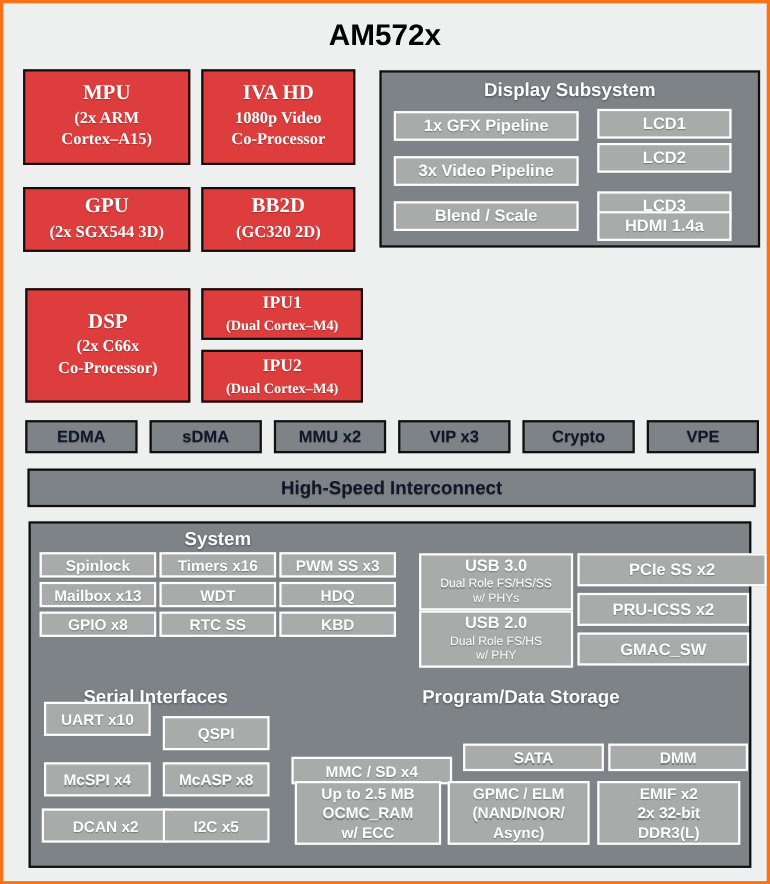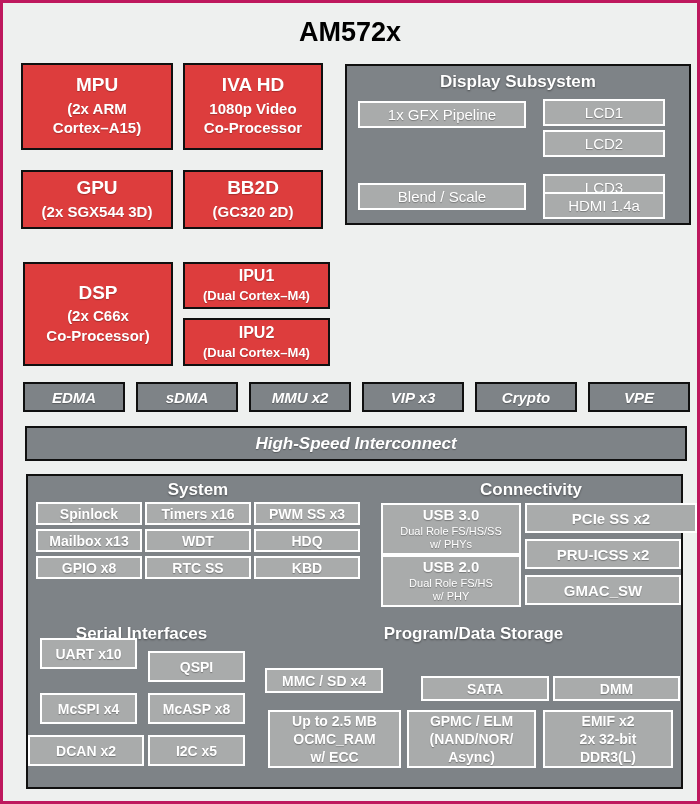--- a/index.html
+++ b/index.html
@@ -8,64 +8,64 @@
     --chip-gray:#a9abab;
     --background:#eef0ef;
     --border-black:#101010;
   }
   *{box-sizing:border-box;margin:0;padding:0;}
   html,body{width:700px;height:804px;}
   body{font-family:"Liberation Sans","DejaVu Sans",sans-serif;}
   .page{
     position:relative;width:700px;height:804px;
     background:var(--background);
-    border:3px solid #be185d;
+    border:3px solid #f97316;
     overflow:hidden;
   }
   .diagram-title{
     position:absolute;top:14px;left:0;width:100%;
     text-align:center;font-size:27px;font-weight:bold;color:#000;
   }
   .red-block{
     position:absolute;background:var(--red);
     border:2px solid var(--border-black);
     color:#fff;display:flex;flex-direction:column;
     align-items:center;justify-content:center;text-align:center;gap:3px;
     text-shadow:0 1px 1px rgba(0,0,0,0.25);
+    font-family:Liberation Serif, serif;
   }
   .red-title{font-weight:bold;font-size:19px;line-height:1.1;}
   .red-sub{font-weight:bold;font-size:15px;line-height:1.3;white-space:pre-line;}
   .red-block.small .red-title{font-size:16px;}
   .red-block.small .red-sub{font-size:13px;line-height:1.2;}
   .panel{
     position:absolute;background:var(--panel-gray);
     border:2px solid var(--border-black);
   }
   .heading{
     position:absolute;text-align:center;color:#fff;font-weight:bold;
     font-size:17px;text-shadow:0 1px 2px rgba(0,0,0,0.45);
   }
   .chip{
     position:absolute;background:var(--chip-gray);
     border:2px solid #fff;color:#fff;
     display:flex;align-items:center;justify-content:center;text-align:center;
     font-weight:bold;font-size:14px;
     text-shadow:0 1px 1px rgba(0,0,0,0.3);
   }
-  .chip.dss{font-weight:400;font-size:15px;text-align:center;}
+  .chip.dss{font-weight:700;font-size:15px;text-align:center;}
   .chip.multiline{flex-direction:column;line-height:1.3;white-space:pre-line;}
   .chip.conn{font-size:15px;}
   .usb-title{font-size:15px;font-weight:bold;line-height:1.25;}
   .usb-sub{font-size:11px;font-weight:normal;line-height:1.25;white-space:pre-line;}
   .bar-block{
     position:absolute;background:var(--panel-gray);
-    border:2px solid var(--border-black);color:#ffffff;font-weight:bold;
+    border:2px solid var(--border-black);color:#0f172a;font-weight:bold;
     display:flex;align-items:center;justify-content:center;
     text-shadow:0 1px 1px rgba(0,0,0,0.3);
-    font-style:italic;
   }
   .dma{font-size:15px;}
   .interconnect{font-size:17px;}
 </style>
 </head>
 <body>
 
 <div class="page">
 
   <div class="diagram-title">AM572x</div>
@@ -98,20 +98,21 @@
     <div class="red-sub">(Dual Cortex–M4)</div>
   </div>
   <div class="red-block small" style="left:180px;top:315px;width:147px;height:48px">
     <div class="red-title">IPU2</div>
     <div class="red-sub">(Dual Cortex–M4)</div>
   </div>
 
   <div class="panel" style="left:342px;top:61px;width:346px;height:161px">
     <div class="heading" style="left:0;top:6px;width:100%">Display Subsystem</div>
     <div class="chip dss" style="left:11px;top:35px;width:168px;height:27px">1x GFX Pipeline</div>
+    <div class="chip dss" style="left:11px;top:76px;width:168px;height:27px">3x Video Pipeline</div>
     <div class="chip dss" style="left:11px;top:117px;width:168px;height:27px">Blend / Scale</div>
     <div class="chip dss" style="left:196px;top:33px;width:122px;height:27px">LCD1</div>
     <div class="chip dss" style="left:196px;top:64px;width:122px;height:27px">LCD2</div>
     <div class="chip dss" style="left:196px;top:108px;width:122px;height:27px">LCD3</div>
     <div class="chip dss" style="left:196px;top:126px;width:122px;height:27px">HDMI 1.4a</div>
   </div>
 
   <div class="bar-block dma" style="left:20px;top:379px;width:102px;height:30px">EDMA</div>
   <div class="bar-block dma" style="left:133px;top:379px;width:102px;height:30px">sDMA</div>
   <div class="bar-block dma" style="left:246px;top:379px;width:102px;height:30px">MMU x2</div>
@@ -127,45 +128,44 @@
     <div class="chip" style="left:8px;top:26px;width:106px;height:23px">Spinlock</div>
     <div class="chip" style="left:117px;top:26px;width:106px;height:23px">Timers x16</div>
     <div class="chip" style="left:226px;top:26px;width:106px;height:23px">PWM SS x3</div>
     <div class="chip" style="left:8px;top:53px;width:106px;height:23px">Mailbox x13</div>
     <div class="chip" style="left:117px;top:53px;width:106px;height:23px">WDT</div>
     <div class="chip" style="left:226px;top:53px;width:106px;height:23px">HDQ</div>
     <div class="chip" style="left:8px;top:80px;width:106px;height:23px">GPIO x8</div>
     <div class="chip" style="left:117px;top:80px;width:106px;height:23px">RTC SS</div>
     <div class="chip" style="left:226px;top:80px;width:106px;height:23px">KBD</div>
 
-    <div class="heading" style="left:353px;top:4px;width:300px">Connectivity</div>
     <div class="chip multiline" style="left:353px;top:27px;width:140px;height:52px">
       <div class="usb-title">USB 3.0</div>
       <div class="usb-sub">Dual Role FS/HS/SS
 w/ PHYs</div>
     </div>
     <div class="chip multiline" style="left:353px;top:79px;width:140px;height:52px">
       <div class="usb-title">USB 2.0</div>
       <div class="usb-sub">Dual Role FS/HS
 w/ PHY</div>
     </div>
     <div class="chip conn" style="left:497px;top:27px;width:172px;height:30px">PCIe SS x2</div>
     <div class="chip conn" style="left:497px;top:63px;width:156px;height:30px">PRU-ICSS x2</div>
     <div class="chip conn" style="left:497px;top:99px;width:156px;height:30px">GMAC_SW</div>
 
     <div class="heading" style="left:10px;top:148px;width:207px">Serial Interfaces</div>
     <div class="chip" style="left:12px;top:162px;width:97px;height:31px">UART x10</div>
     <div class="chip" style="left:120px;top:175px;width:97px;height:31px">QSPI</div>
     <div class="chip" style="left:12px;top:217px;width:97px;height:31px">McSPI x4</div>
     <div class="chip" style="left:120px;top:217px;width:97px;height:31px">McASP x8</div>
-    <div class="chip" style="left:0;top:259px;width:116px;height:31px">DCAN x2</div>
+    <div class="chip" style="left:10px;top:259px;width:116px;height:31px">DCAN x2</div>
     <div class="chip" style="left:120px;top:259px;width:97px;height:31px">I2C x5</div>
 
     <div class="heading" style="left:238px;top:148px;width:415px">Program/Data Storage</div>
-    <div class="chip" style="left:237px;top:192px;width:118px;height:25px">MMC / SD x4</div>
+    <div class="chip" style="left:237px;top:212px;width:146px;height:25px">MMC / SD x4</div>
     <div class="chip" style="left:393px;top:200px;width:128px;height:25px">SATA</div>
     <div class="chip" style="left:525px;top:200px;width:127px;height:25px">DMM</div>
     <div class="chip multiline" style="left:240px;top:234px;width:133px;height:58px">Up to 2.5 MB
 OCMC_RAM
 w/ ECC</div>
     <div class="chip multiline" style="left:379px;top:234px;width:129px;height:58px">GPMC / ELM
 (NAND/NOR/
 Async)</div>
     <div class="chip multiline" style="left:515px;top:234px;width:130px;height:58px">EMIF x2
 2x 32-bit

